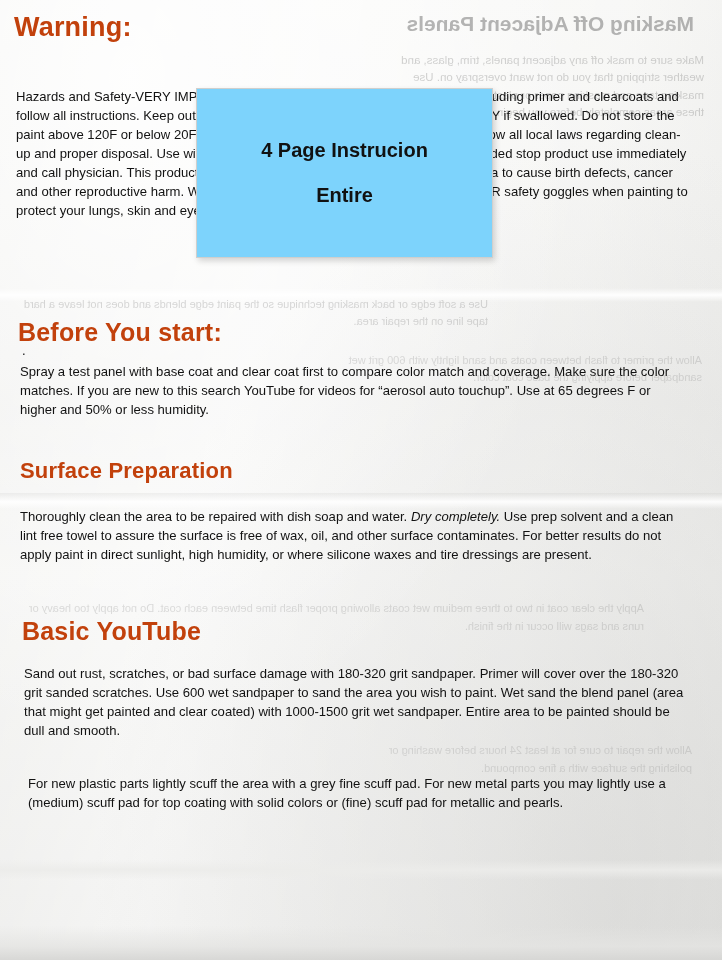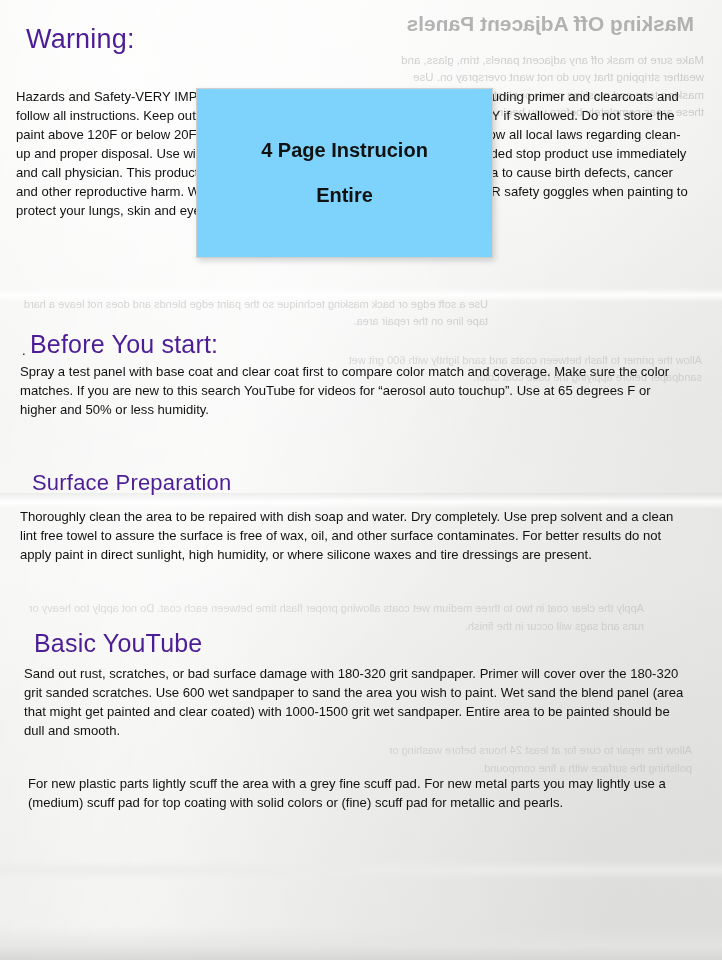--- a/index.html
+++ b/index.html
@@ -113,24 +113,24 @@
   }
 
   
   .content {
     position: absolute;
     left: 0; top: 0;
     width: 722px;
   }
 
   h1.section {
-    margin: 12px;
-    font-family: "Liberation Sans", sans-serif;
-    font-weight: 400;
-    color: #4c1d95;
+    margin: 0;
+    font-family: "Liberation Sans", sans-serif;
+    font-weight: 700;
+    color: #c2410c;
     letter-spacing: 0.2px;
   }
 
   p.body {
     margin: 0;
     font-size: 13.1px;
     line-height: 1.45;
     color: #121212;
   }
 
@@ -173,21 +173,21 @@
     left: 20px;
     top: 458px;
     font-size: 22px;
   }
   #surface-text {
     position: absolute;
     left: 20px;
     top: 508px;
     width: 666px;
   }
-  #surface-text .ital { }
+  #surface-text .ital { font-style: italic; }
 
   #sanding-heading {
     position: absolute;
     left: 22px;
     top: 617px;
     font-size: 25px;
   }
   #sanding-text-1 {
     position: absolute;
     left: 24px;

